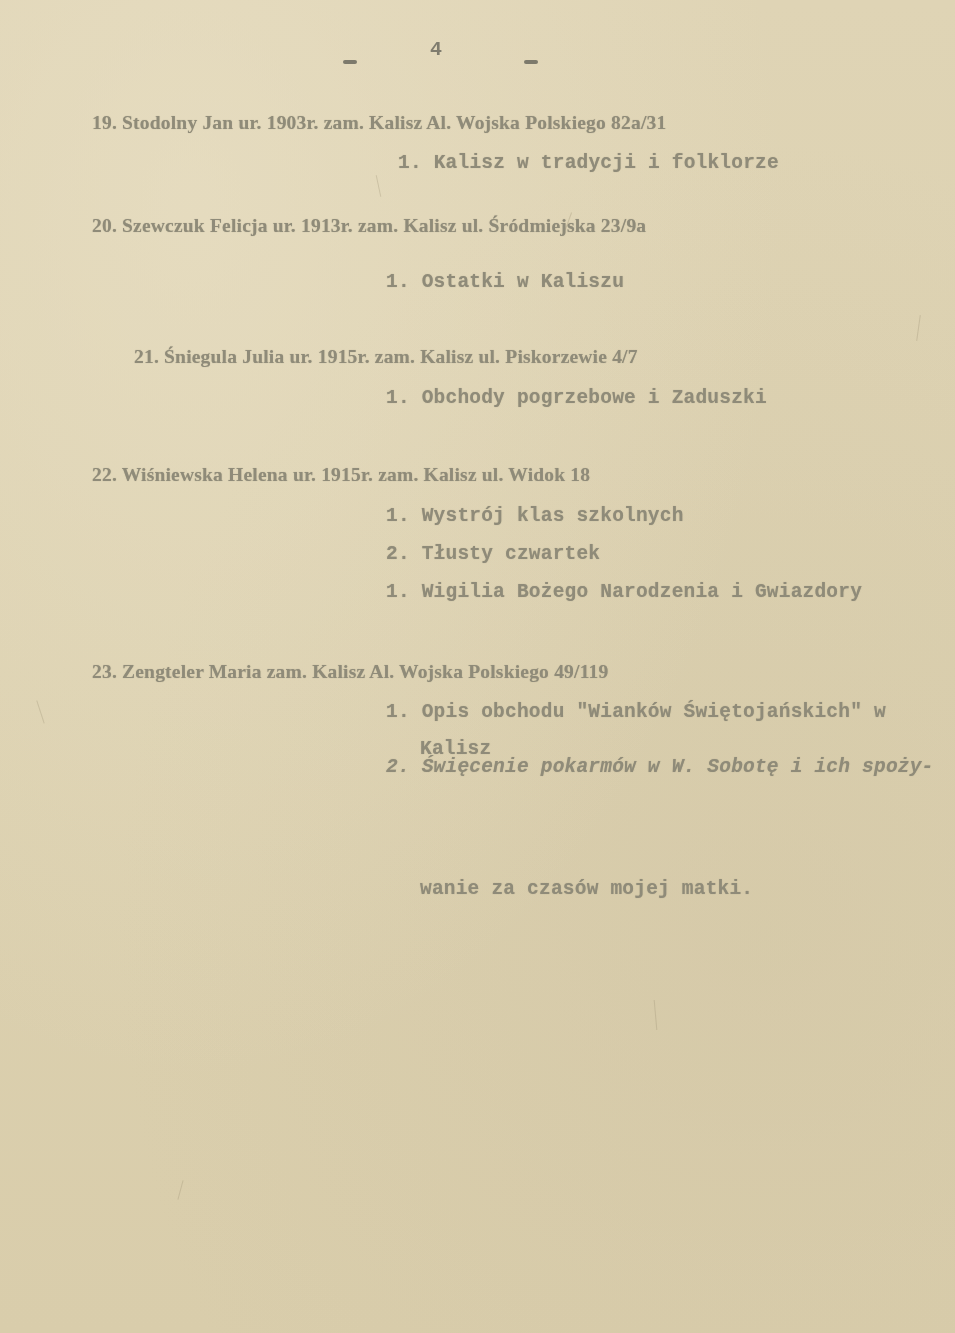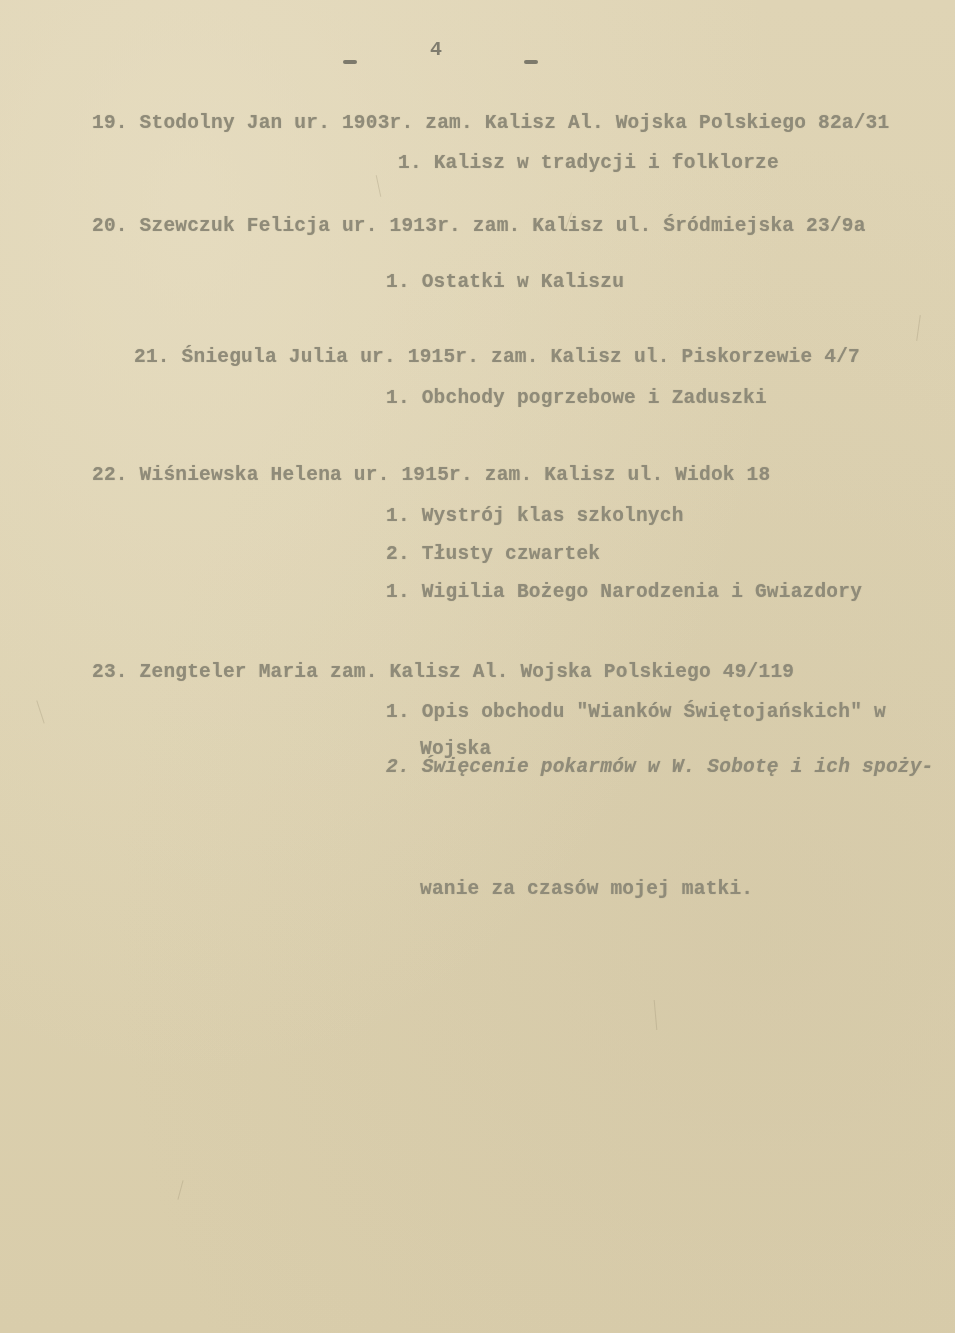--- a/index.html
+++ b/index.html
@@ -55,21 +55,21 @@
     }
     .line {
       position: absolute;
       white-space: pre;
       font-size: 19.5px;
       font-weight: bold;
       letter-spacing: 0.2px;
       color: #8f8b79;
       text-shadow: 0 0 1px rgba(120,115,95,0.45);
     }
-    .entry-head { left: 92px; }
+    .entry-head { left: 92px; font-family: Liberation Serif, serif; }
     .item-line { left: 386px; }
     .item-cont { left: 420px; }
   </style>
 </head>
 <body>
 
 <div class="page">
 
   <div class="fiber" style="left:378px;top:175px;height:22px;transform:rotate(-12deg);"></div>
   <div class="fiber" style="left:568px;top:212px;height:18px;transform:rotate(20deg);"></div>
@@ -102,18 +102,18 @@
   <div>
     <div class="line entry-head" style="top:464px;">22. Wiśniewska Helena ur. 1915r. zam. Kalisz ul. Widok 18</div>
     <div class="line item-line" style="top:505px;">1. Wystrój klas szkolnych</div>
     <div class="line item-line" style="top:543px;">2. Tłusty czwartek</div>
     <div class="line item-line" style="top:581px;">1. Wigilia Bożego Narodzenia i Gwiazdory</div>
   </div>
 
   <div>
     <div class="line entry-head" style="top:661px;">23. Zengteler Maria zam. Kalisz Al. Wojska Polskiego 49/119</div>
     <div class="line item-line" style="top:701px;">1. Opis obchodu "Wianków Świętojańskich" w</div>
-    <div class="line item-cont" style="top:738px;">Wojska</div>
+    <div class="line item-cont" style="top:738px;">Kalisz</div>
     <div class="line item-line" style="top:756px;font-style:italic;">2. Święcenie pokarmów w W. Sobotę i ich spoży-</div>
     <div class="line item-cont" style="top:861px;margin-top:17px;">wanie za czasów mojej matki.</div>
   </div>
 
 </div>
 
 </body></html>

